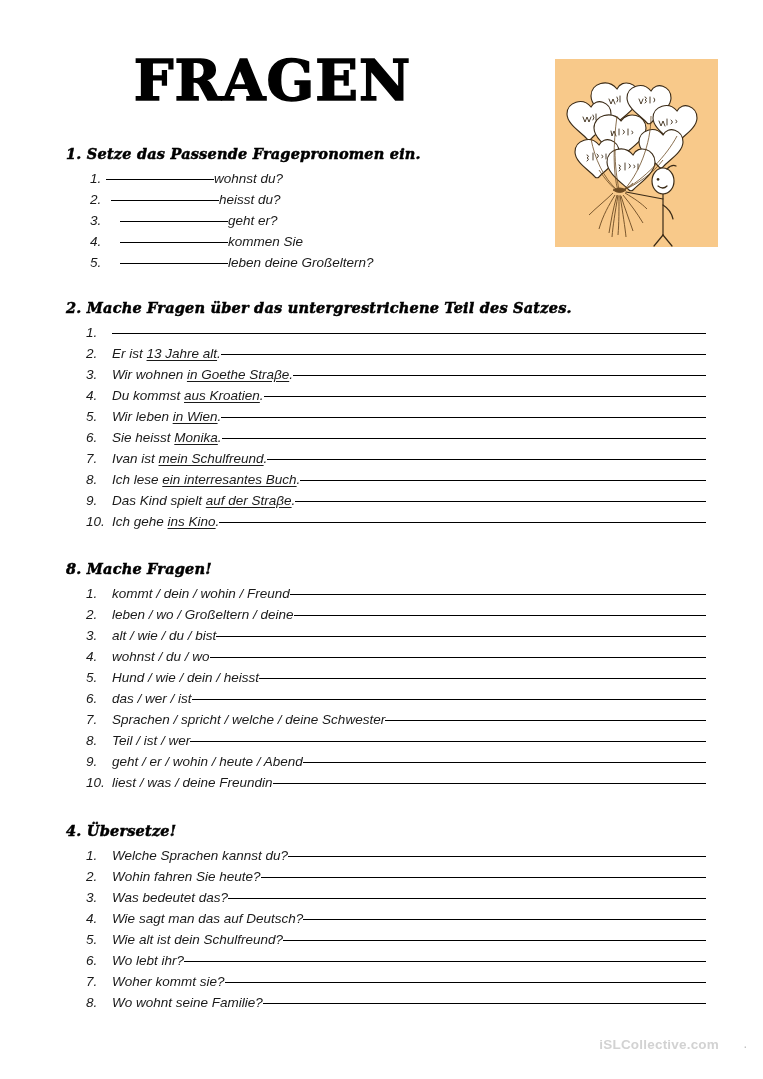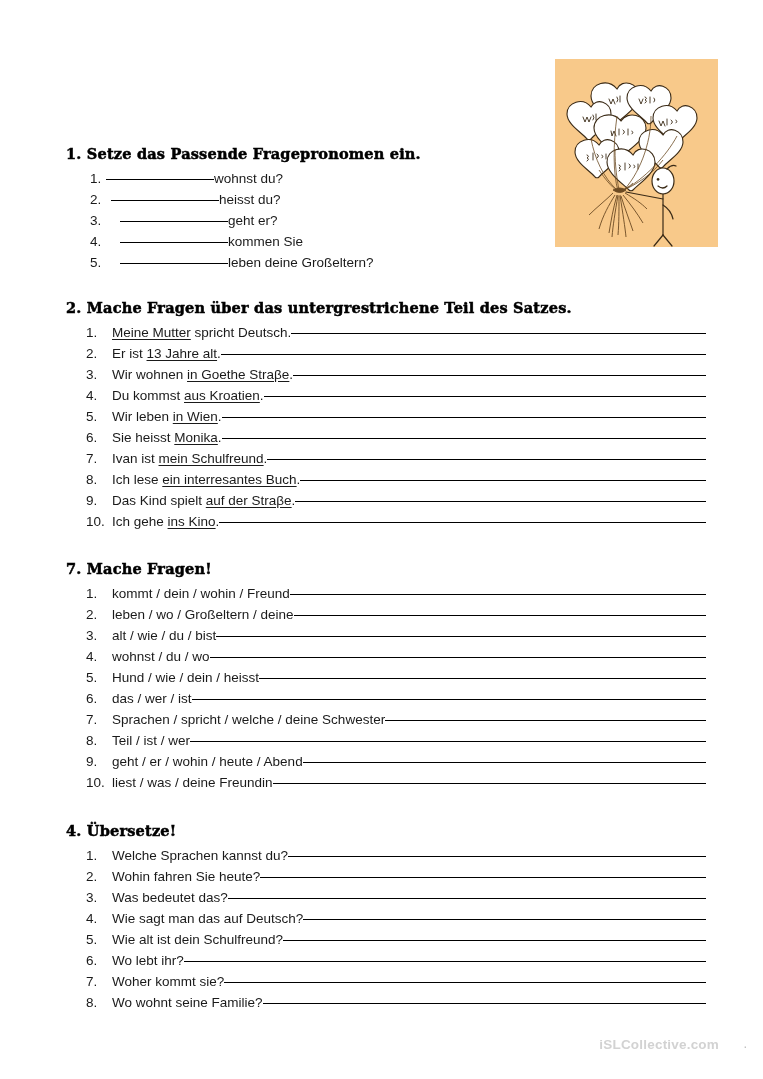--- a/index.html
+++ b/index.html
@@ -46,21 +46,21 @@
     left: 555px;
     top: 59px;
     width: 163px;
     height: 188px;
     background: #F8C98A;
     overflow: hidden;
   }
   .illustration svg { display:block; width:100%; height:100%; }
 
   
-  .section { position: absolute; left: 66px; width: 640px; }
+  .section { position: absolute; left: 66px; width: 640px; font-style: italic; }
 
   .sec-heading {
     font-family: "DejaVu Serif", serif;
     font-weight: bold;
     font-size: 14.5px;
     letter-spacing: 0.2px;
     color: #000;
     -webkit-text-stroke: 0.5px #000;
     white-space: nowrap;
   }
@@ -136,20 +136,21 @@
     bottom: 28px;
     font-size: 13px;
     color: #bdbdbd;
   }
 </style>
 </head>
 <body>
 
 <div class="page">
 
+  <div class="title">FRAGEN</div>
 
   <div class="illustration">
     <svg viewBox="0 0 163 188" xmlns="http://www.w3.org/2000/svg">
       <g fill="#ffffff" stroke="#3a2a16" stroke-width="1.1">
 
         <path d="M62 30 c-9-11 -26-6 -26 7 c0 11 15 20 22 27 c1 1 3 1 4 0 c7-7 22-16 22-27 c0-13-17-18-22-7z"></path>
         <path d="M96 32 c-8-10 -24-5 -24 7 c0 10 14 18 20 25 c1 1 3 1 4 0 c6-7 20-15 20-25 c0-12-15-17-20-7z"></path>
         <path d="M36 48 c-8-10 -24-5 -24 7 c0 10 14 18 20 25 c1 1 3 1 4 0 c6-7 20-15 20-25 c0-12-15-17-20-7z"></path>
         <path d="M122 52 c-8-10 -24-5 -24 7 c0 10 14 18 20 25 c1 1 3 1 4 0 c6-7 20-15 20-25 c0-12-15-17-20-7z"></path>
         <path d="M66 62 c-9-11 -27-6 -27 7 c0 11 16 21 24 28 c1 1 3 1 4 0 c8-7 24-17 24-28 c0-13-18-18-25-7z"></path>
@@ -239,21 +240,20 @@
           <span class="txt"> leben deine Großeltern?</span>
         </div>
       </div>
   </div>
 
   <div class="section" id="sec2">
     <div class="sec-heading">2. Mache Fragen über das untergrestrichene Teil des Satzes.</div>
     <div class="items">
         <div class="row">
           <span class="num">1.</span>
-          <span class="txt"><span class="u">Meine Mutter</span> spricht Deutsch. </span>
           <span class="rule"></span>
         </div>
         <div class="row">
           <span class="num">2.</span>
           <span class="txt">Er ist <span class="u">13 Jahre alt</span>. </span>
           <span class="rule"></span>
         </div>
         <div class="row">
           <span class="num">3.</span>
           <span class="txt">Wir wohnen <span class="u">in Goethe Straβe</span>. </span>
@@ -291,21 +291,21 @@
         </div>
         <div class="row">
           <span class="num">10.</span>
           <span class="txt">Ich gehe <span class="u">ins Kino</span>. </span>
           <span class="rule"></span>
         </div>
       </div>
   </div>
 
   <div class="section" id="sec3">
-    <div class="sec-heading">7. Mache Fragen!</div>
+    <div class="sec-heading">8. Mache Fragen!</div>
     <div class="items">
         <div class="row">
           <span class="num">1.</span>
           <span class="txt">kommt / dein / wohin / Freund</span>
           <span class="rule"></span>
         </div>
         <div class="row">
           <span class="num">2.</span>
           <span class="txt">leben / wo / Großeltern / deine</span>
           <span class="rule"></span>

